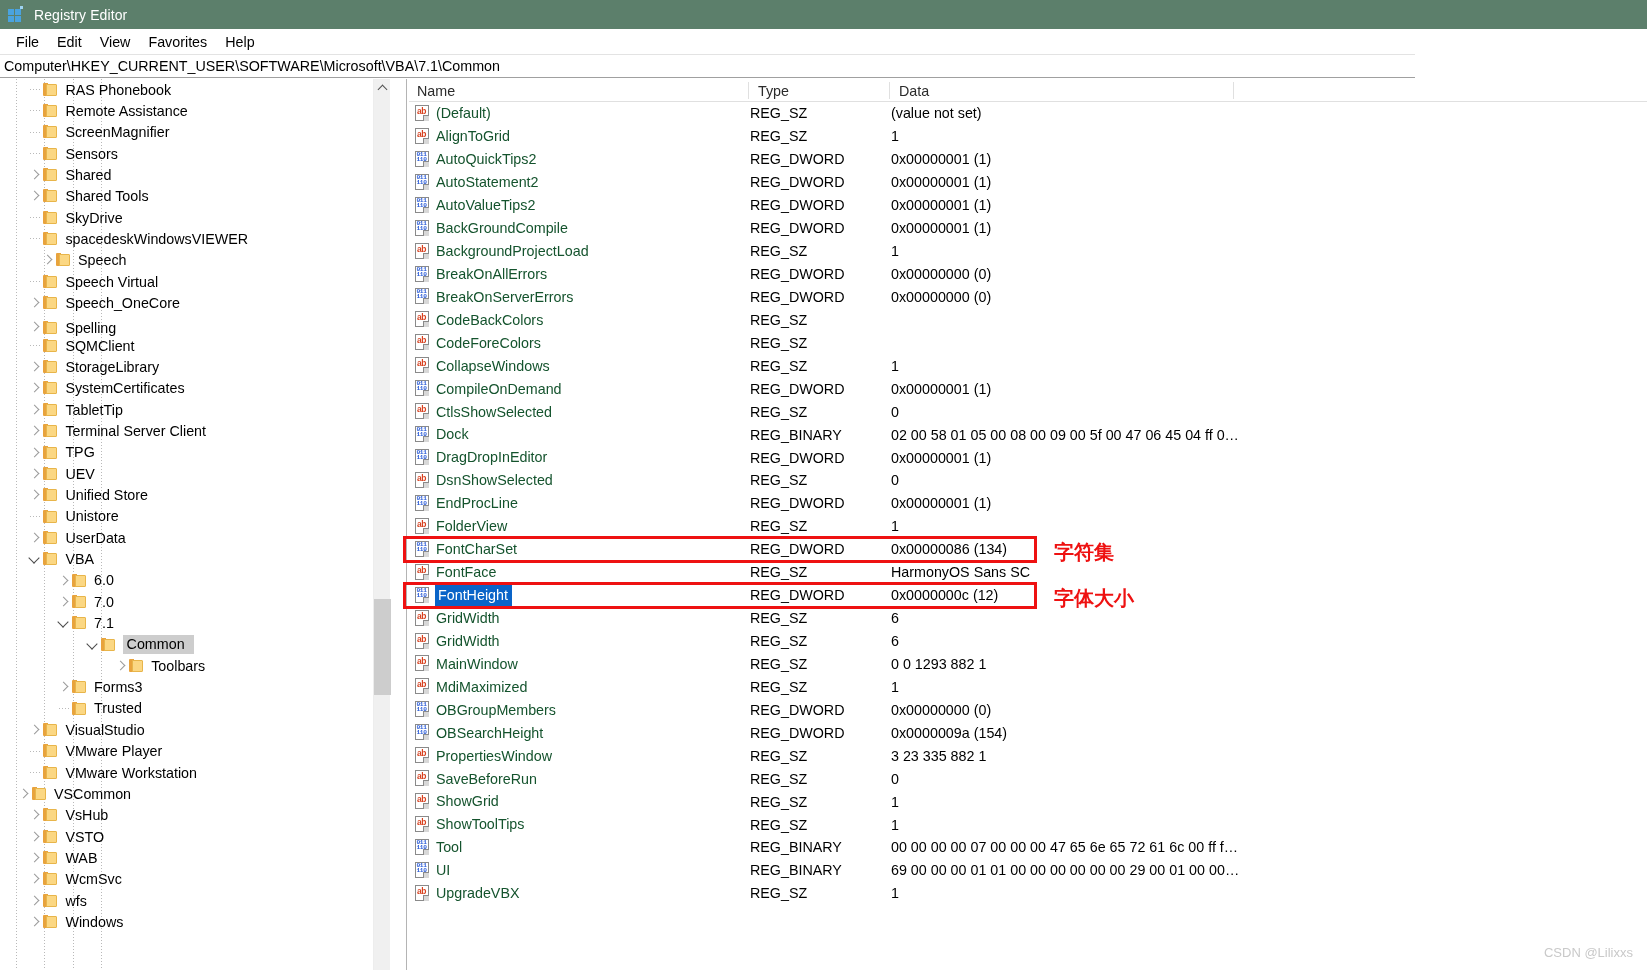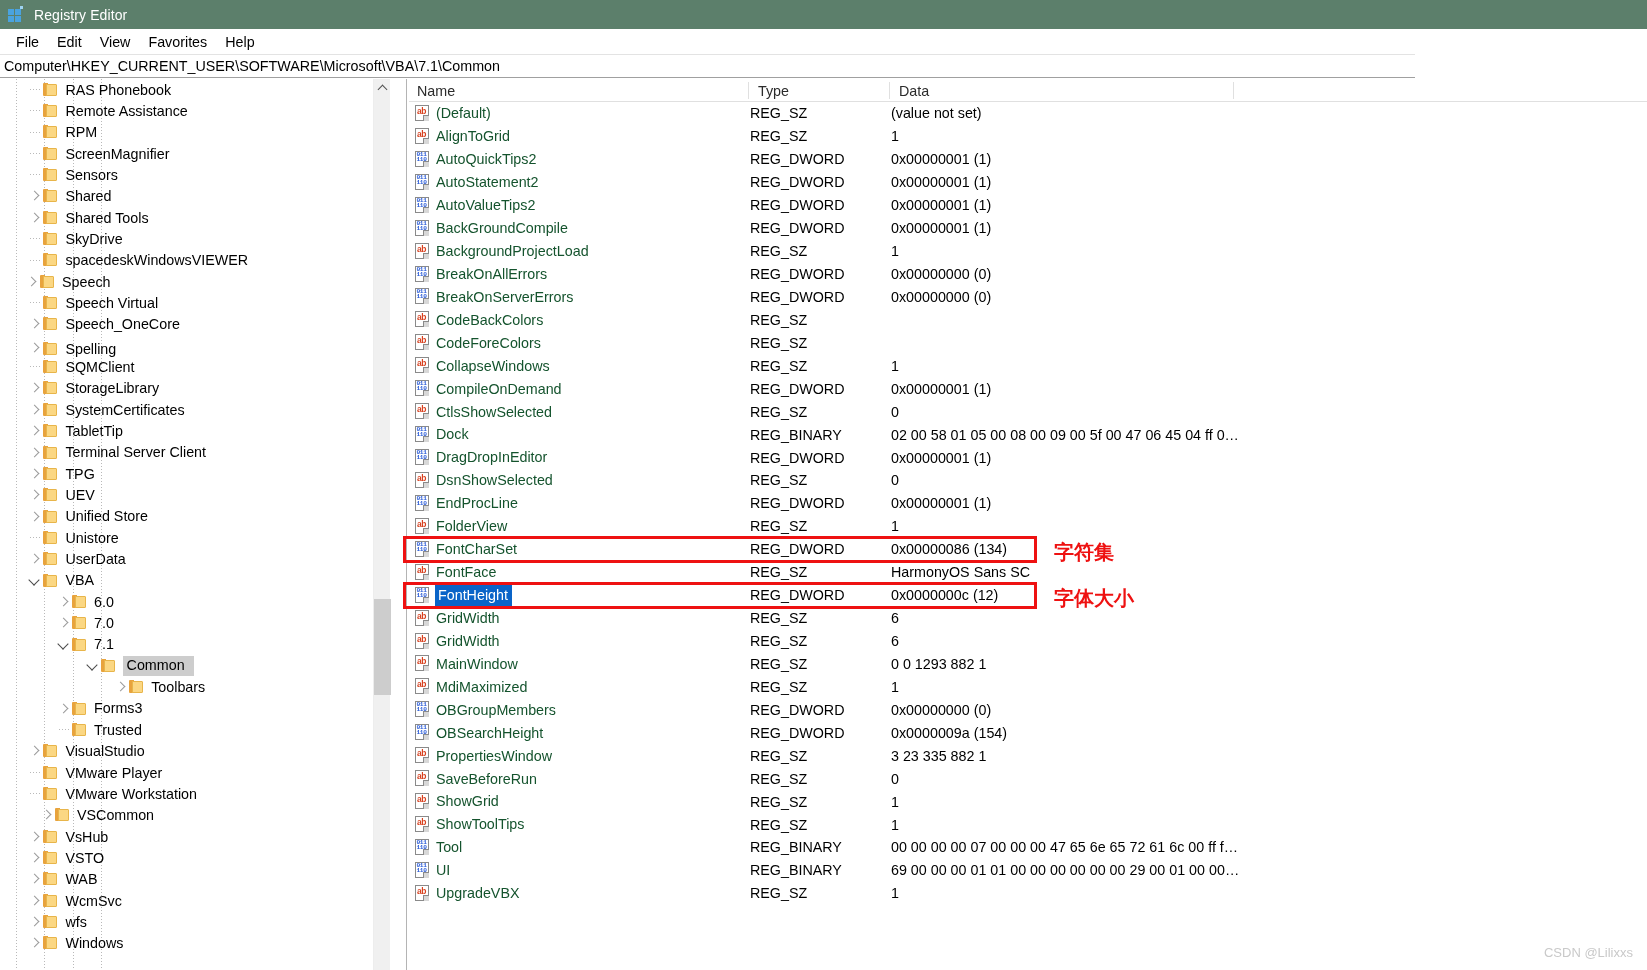--- a/index.html
+++ b/index.html
@@ -270,75 +270,66 @@
             </span>
             <span class="lbl">Remote Assistance</span>
           </div>
           <div class="tree-row" style="padding-left: 27.4px;">
             <span class="dots-h" style="left: 30.4px; top: 10px; width: 10px;"></span>
             <span class="twisty"></span>
             <span class="folder">
               <span class="tab"></span>
               <span class="body"></span>
             </span>
-            <span class="lbl">RPM</span>
+            <span class="lbl">ScreenMagnifier</span>
           </div>
           <div class="tree-row" style="padding-left: 27.4px;">
             <span class="dots-h" style="left: 30.4px; top: 10px; width: 10px;"></span>
             <span class="twisty"></span>
             <span class="folder">
               <span class="tab"></span>
               <span class="body"></span>
             </span>
-            <span class="lbl">ScreenMagnifier</span>
+            <span class="lbl">Sensors</span>
+          </div>
+          <div class="tree-row" style="padding-left: 27.4px;">
+            <span class="twisty collapsed"></span>
+            <span class="folder">
+              <span class="tab"></span>
+              <span class="body"></span>
+            </span>
+            <span class="lbl">Shared</span>
+          </div>
+          <div class="tree-row" style="padding-left: 27.4px;">
+            <span class="twisty collapsed"></span>
+            <span class="folder">
+              <span class="tab"></span>
+              <span class="body"></span>
+            </span>
+            <span class="lbl">Shared Tools</span>
           </div>
           <div class="tree-row" style="padding-left: 27.4px;">
             <span class="dots-h" style="left: 30.4px; top: 10px; width: 10px;"></span>
             <span class="twisty"></span>
             <span class="folder">
               <span class="tab"></span>
               <span class="body"></span>
             </span>
-            <span class="lbl">Sensors</span>
-          </div>
-          <div class="tree-row" style="padding-left: 27.4px;">
-            <span class="twisty collapsed"></span>
-            <span class="folder">
-              <span class="tab"></span>
-              <span class="body"></span>
-            </span>
-            <span class="lbl">Shared</span>
-          </div>
-          <div class="tree-row" style="padding-left: 27.4px;">
-            <span class="twisty collapsed"></span>
-            <span class="folder">
-              <span class="tab"></span>
-              <span class="body"></span>
-            </span>
-            <span class="lbl">Shared Tools</span>
+            <span class="lbl">SkyDrive</span>
           </div>
           <div class="tree-row" style="padding-left: 27.4px;">
             <span class="dots-h" style="left: 30.4px; top: 10px; width: 10px;"></span>
             <span class="twisty"></span>
             <span class="folder">
               <span class="tab"></span>
               <span class="body"></span>
             </span>
-            <span class="lbl">SkyDrive</span>
-          </div>
-          <div class="tree-row" style="padding-left: 27.4px;">
-            <span class="dots-h" style="left: 30.4px; top: 10px; width: 10px;"></span>
-            <span class="twisty"></span>
-            <span class="folder">
-              <span class="tab"></span>
-              <span class="body"></span>
-            </span>
             <span class="lbl">spacedeskWindowsVIEWER</span>
           </div>
-          <div class="tree-row" style="padding-left: 24px;">
+          <div class="tree-row" style="padding-left: 40px;">
             <span class="twisty collapsed"></span>
             <span class="folder">
               <span class="tab"></span>
               <span class="body"></span>
             </span>
             <span class="lbl">Speech</span>
           </div>
           <div class="tree-row" style="padding-left: 27.4px;">
             <span class="dots-h" style="left: 30.4px; top: 10px; width: 10px;"></span>
             <span class="twisty"></span>
@@ -530,21 +521,21 @@
           </div>
           <div class="tree-row" style="padding-left: 27.4px;">
             <span class="dots-h" style="left: 30.4px; top: 10px; width: 10px;"></span>
             <span class="twisty"></span>
             <span class="folder">
               <span class="tab"></span>
               <span class="body"></span>
             </span>
             <span class="lbl">VMware Workstation</span>
           </div>
-          <div class="tree-row" style="padding-left: 39px;">
+          <div class="tree-row" style="padding-left: 16px;">
             <span class="twisty collapsed"></span>
             <span class="folder">
               <span class="tab"></span>
               <span class="body"></span>
             </span>
             <span class="lbl">VSCommon</span>
           </div>
           <div class="tree-row" style="padding-left: 27.4px;">
             <span class="twisty collapsed"></span>
             <span class="folder">

